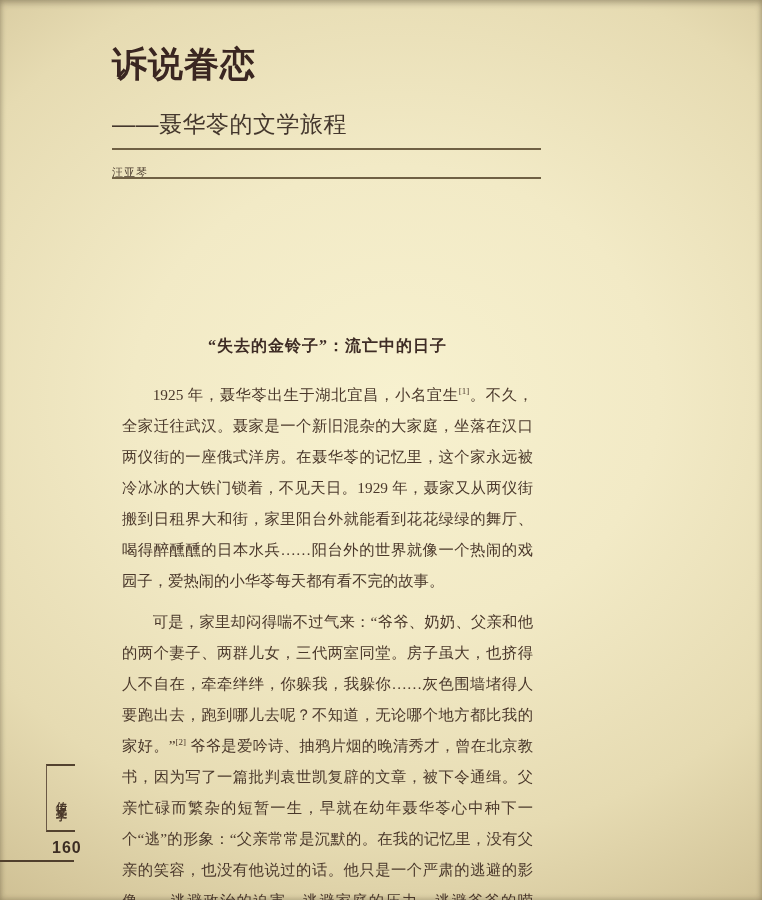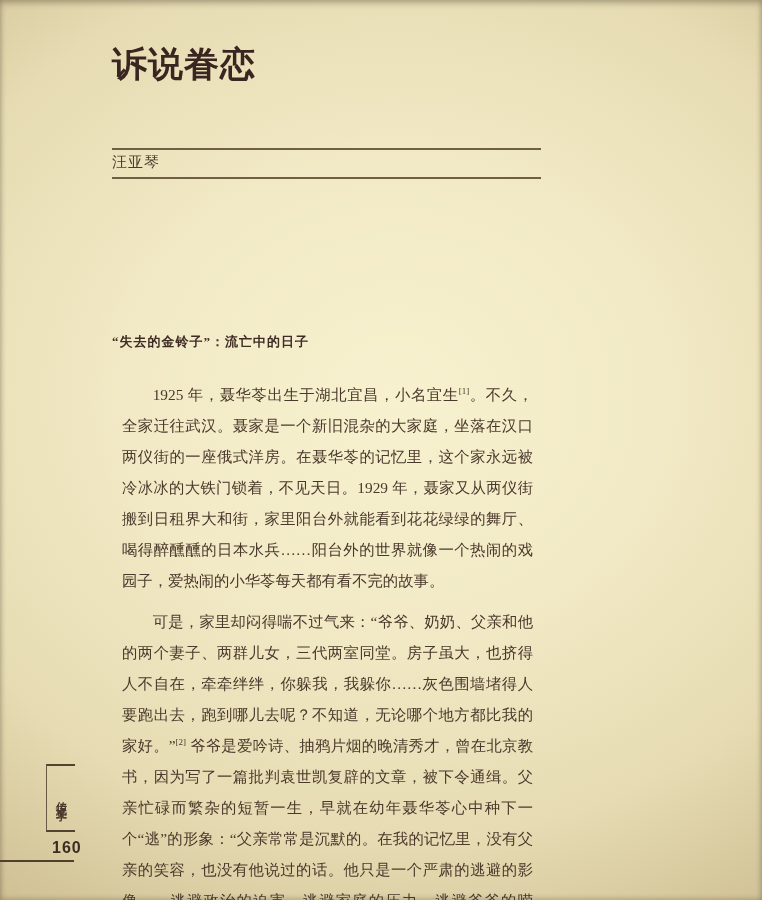--- a/index.html
+++ b/index.html
@@ -25,27 +25,27 @@
   .subtitle{
     top:90px;
     font-family:"Liberation Sans", sans-serif;
     font-weight:400;font-size:23px;letter-spacing:.5px;
     color:#44372d;
   }
   .rule{position:absolute;left:112px;width:429px;height:2px;background:#6f6044;}
   .rule-author-top{top:148px;}
   .rule-author-bottom{top:177px;}
   .author{
-    top:153px;
+    top:165px;
     font-family:Liberation Sans, sans-serif;
-    font-size:15px;color:#4a3b2e;letter-spacing:1px;
+    font-size:11px;color:#4a3b2e;letter-spacing:1px;
   }
   .section-heading{
-    top:320px;text-align:left;
-    font-weight:700;font-size:13px;letter-spacing:1px;
+    top:320px;text-align:center;
+    font-weight:700;font-size:16px;letter-spacing:1px;
     color:#3e2c25;
   }
   .body-text{
     top:369px;
     font-size:15.35px;line-height:31px;
     text-align:justify;text-justify:inter-ideograph;
     color:#4a382b;
   }
   .para{margin:10px;text-indent:2em;}
   .para sup{font-size:9px;line-height:0;color:#4a382b;}
@@ -68,20 +68,21 @@
     color:#3c2d23;
   }
   .pagenum-rule{position:absolute;left:0;top:860px;width:74px;height:2px;background:#503f2d;}
 </style>
 </head>
 <body>
 
 <div class="page">
 
   <h1 class="col title">诉说眷恋</h1>
+  <h2 class="col subtitle">——聂华苓的文学旅程</h2>
 
   <div class="rule rule-author-top"></div>
   <div class="col author">汪亚琴</div>
   <div class="rule rule-author-bottom"></div>
 
   <h3 class="col section-heading">“失去的金铃子”：流亡中的日子</h3>
 
   <div class="col body-text">
       <p class="para">1925 年，聂华苓出生于湖北宜昌，小名宜生<sup>[1]</sup>。不久，全家迁往武汉。聂家是一个新旧混杂的大家庭，坐落在汉口两仪街的一座俄式洋房。在聂华苓的记忆里，这个家永远被冷冰冰的大铁门锁着，不见天日。1929 年，聂家又从两仪街搬到日租界大和街，家里阳台外就能看到花花绿绿的舞厅、喝得醉醺醺的日本水兵……阳台外的世界就像一个热闹的戏园子，爱热闹的小华苓每天都有看不完的故事。</p>
       <p class="para">可是，家里却闷得喘不过气来：“爷爷、奶奶、父亲和他的两个妻子、两群儿女，三代两室同堂。房子虽大，也挤得人不自在，牵牵绊绊，你躲我，我躲你……灰色围墙堵得人要跑出去，跑到哪儿去呢？不知道，无论哪个地方都比我的家好。”<sup>[2]</sup> 爷爷是爱吟诗、抽鸦片烟的晚清秀才，曾在北京教书，因为写了一篇批判袁世凯复辟的文章，被下令通缉。父亲忙碌而繁杂的短暂一生，早就在幼年聂华苓心中种下一个“逃”的形象：“父亲常常是沉默的。在我的记忆里，没有父亲的笑容，也没有他说过的话。他只是一个严肃的逃避的影像——逃避政治的迫害，逃避家庭的压力，逃避爷爷的唠叨，逃避两个妻子的倾轧。”<sup>[3]</sup> 父亲的大房妻子是个裹小脚的旧式女人，媒妁之言的可怜的牺牲者。在聂华苓的童年记忆里，只有她那双裹着的小脚走路好像随时要</p>

